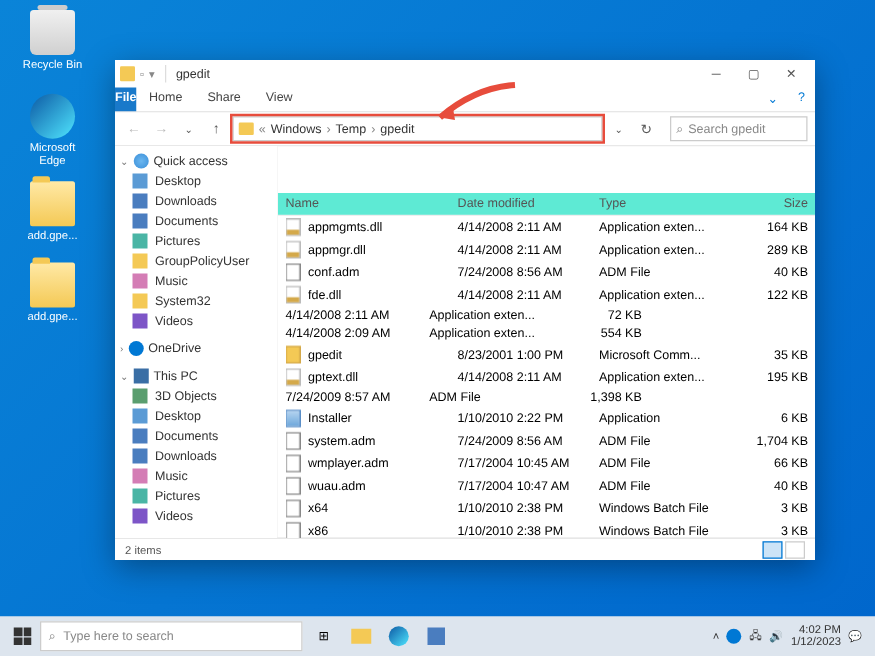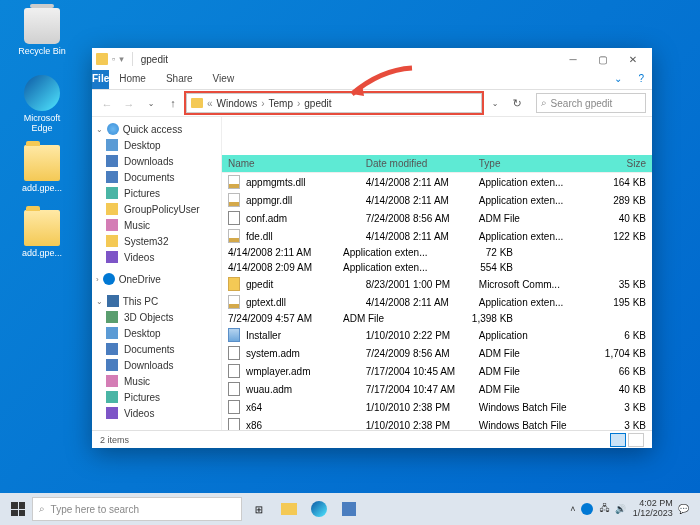--- a/index.html
+++ b/index.html
@@ -322,21 +322,21 @@
           <div class="file-row">
             <div class="col-name" style="display:flex;align-items:center">
               <div class="fi dll"></div>
               <span>gptext.dll</span>
             </div>
             <div class="col-date">4/14/2008 2:11 AM</div>
             <div class="col-type">Application exten...</div>
             <div class="col-size">195 KB</div>
           </div>
           <div class="file-row">
-            <div class="col-date">7/24/2009 4:57 AM</div>
+            <div class="col-date">7/24/2009 8:57 AM</div>
             <div class="col-type">ADM File</div>
             <div class="col-size">1,398 KB</div>
           </div>
           <div class="file-row">
             <div class="col-name" style="display:flex;align-items:center">
               <div class="fi app"></div>
               <span>Installer</span>
             </div>
             <div class="col-date">1/10/2010 2:22 PM</div>
             <div class="col-type">Application</div>

